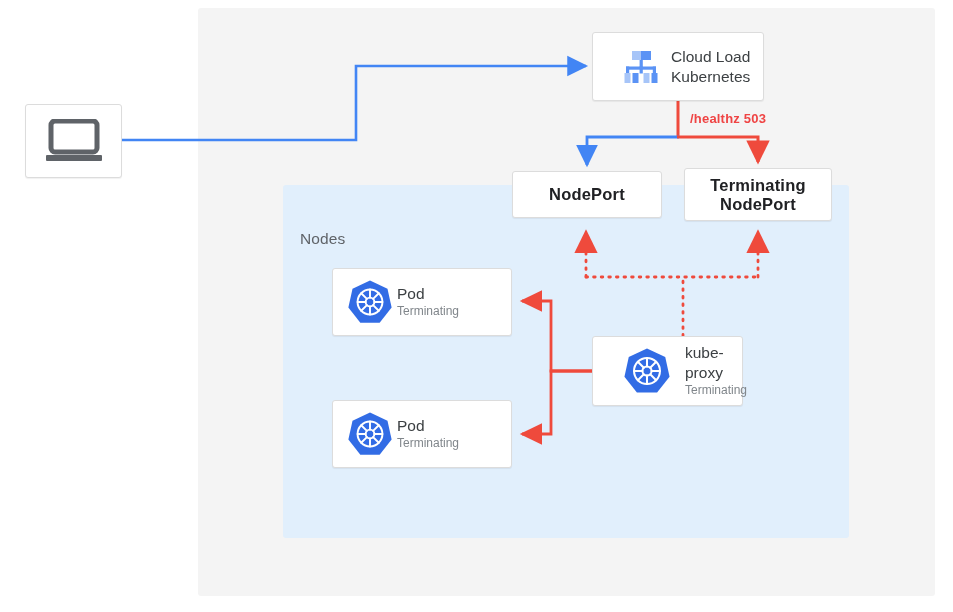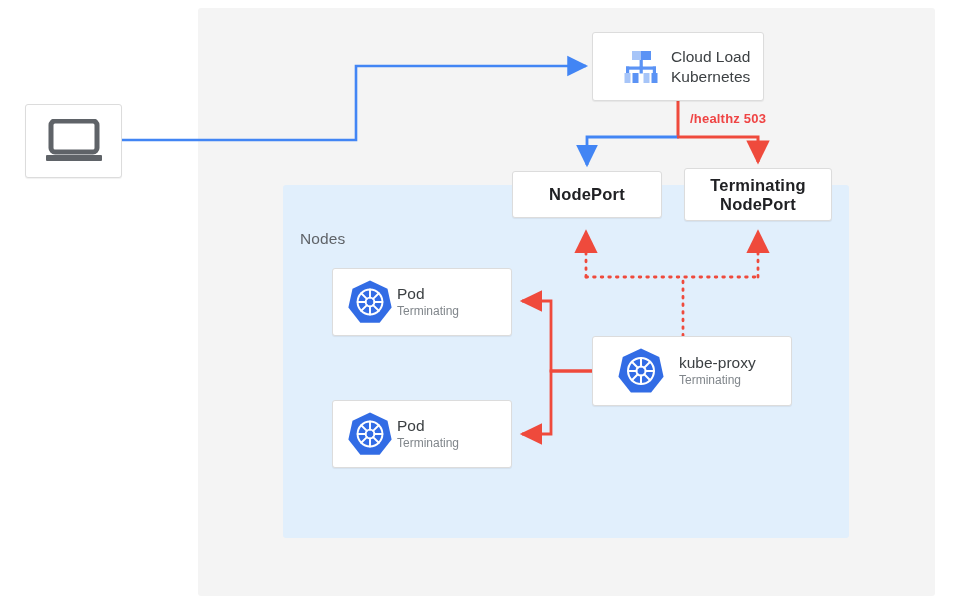--- a/index.html
+++ b/index.html
@@ -115,23 +115,23 @@
     padding-left: 14px;
     gap: 4px;
   }
   .card-pod-1 { top: 268px; }
   .card-pod-2 { top: 400px; }
 
   
   .card-kubeproxy {
     left: 592px;
     top: 336px;
-    width: 200px;
+    width: 151px;
     height: 70px;
-    padding-left: 24px;
+    padding-left: 30px;
     gap: 14px;
   }
 
   
   .title-strong {
     font-size: 16.5px;
     font-weight: bold;
     color: #202124;
     letter-spacing: 0.2px;
     text-align: center;

